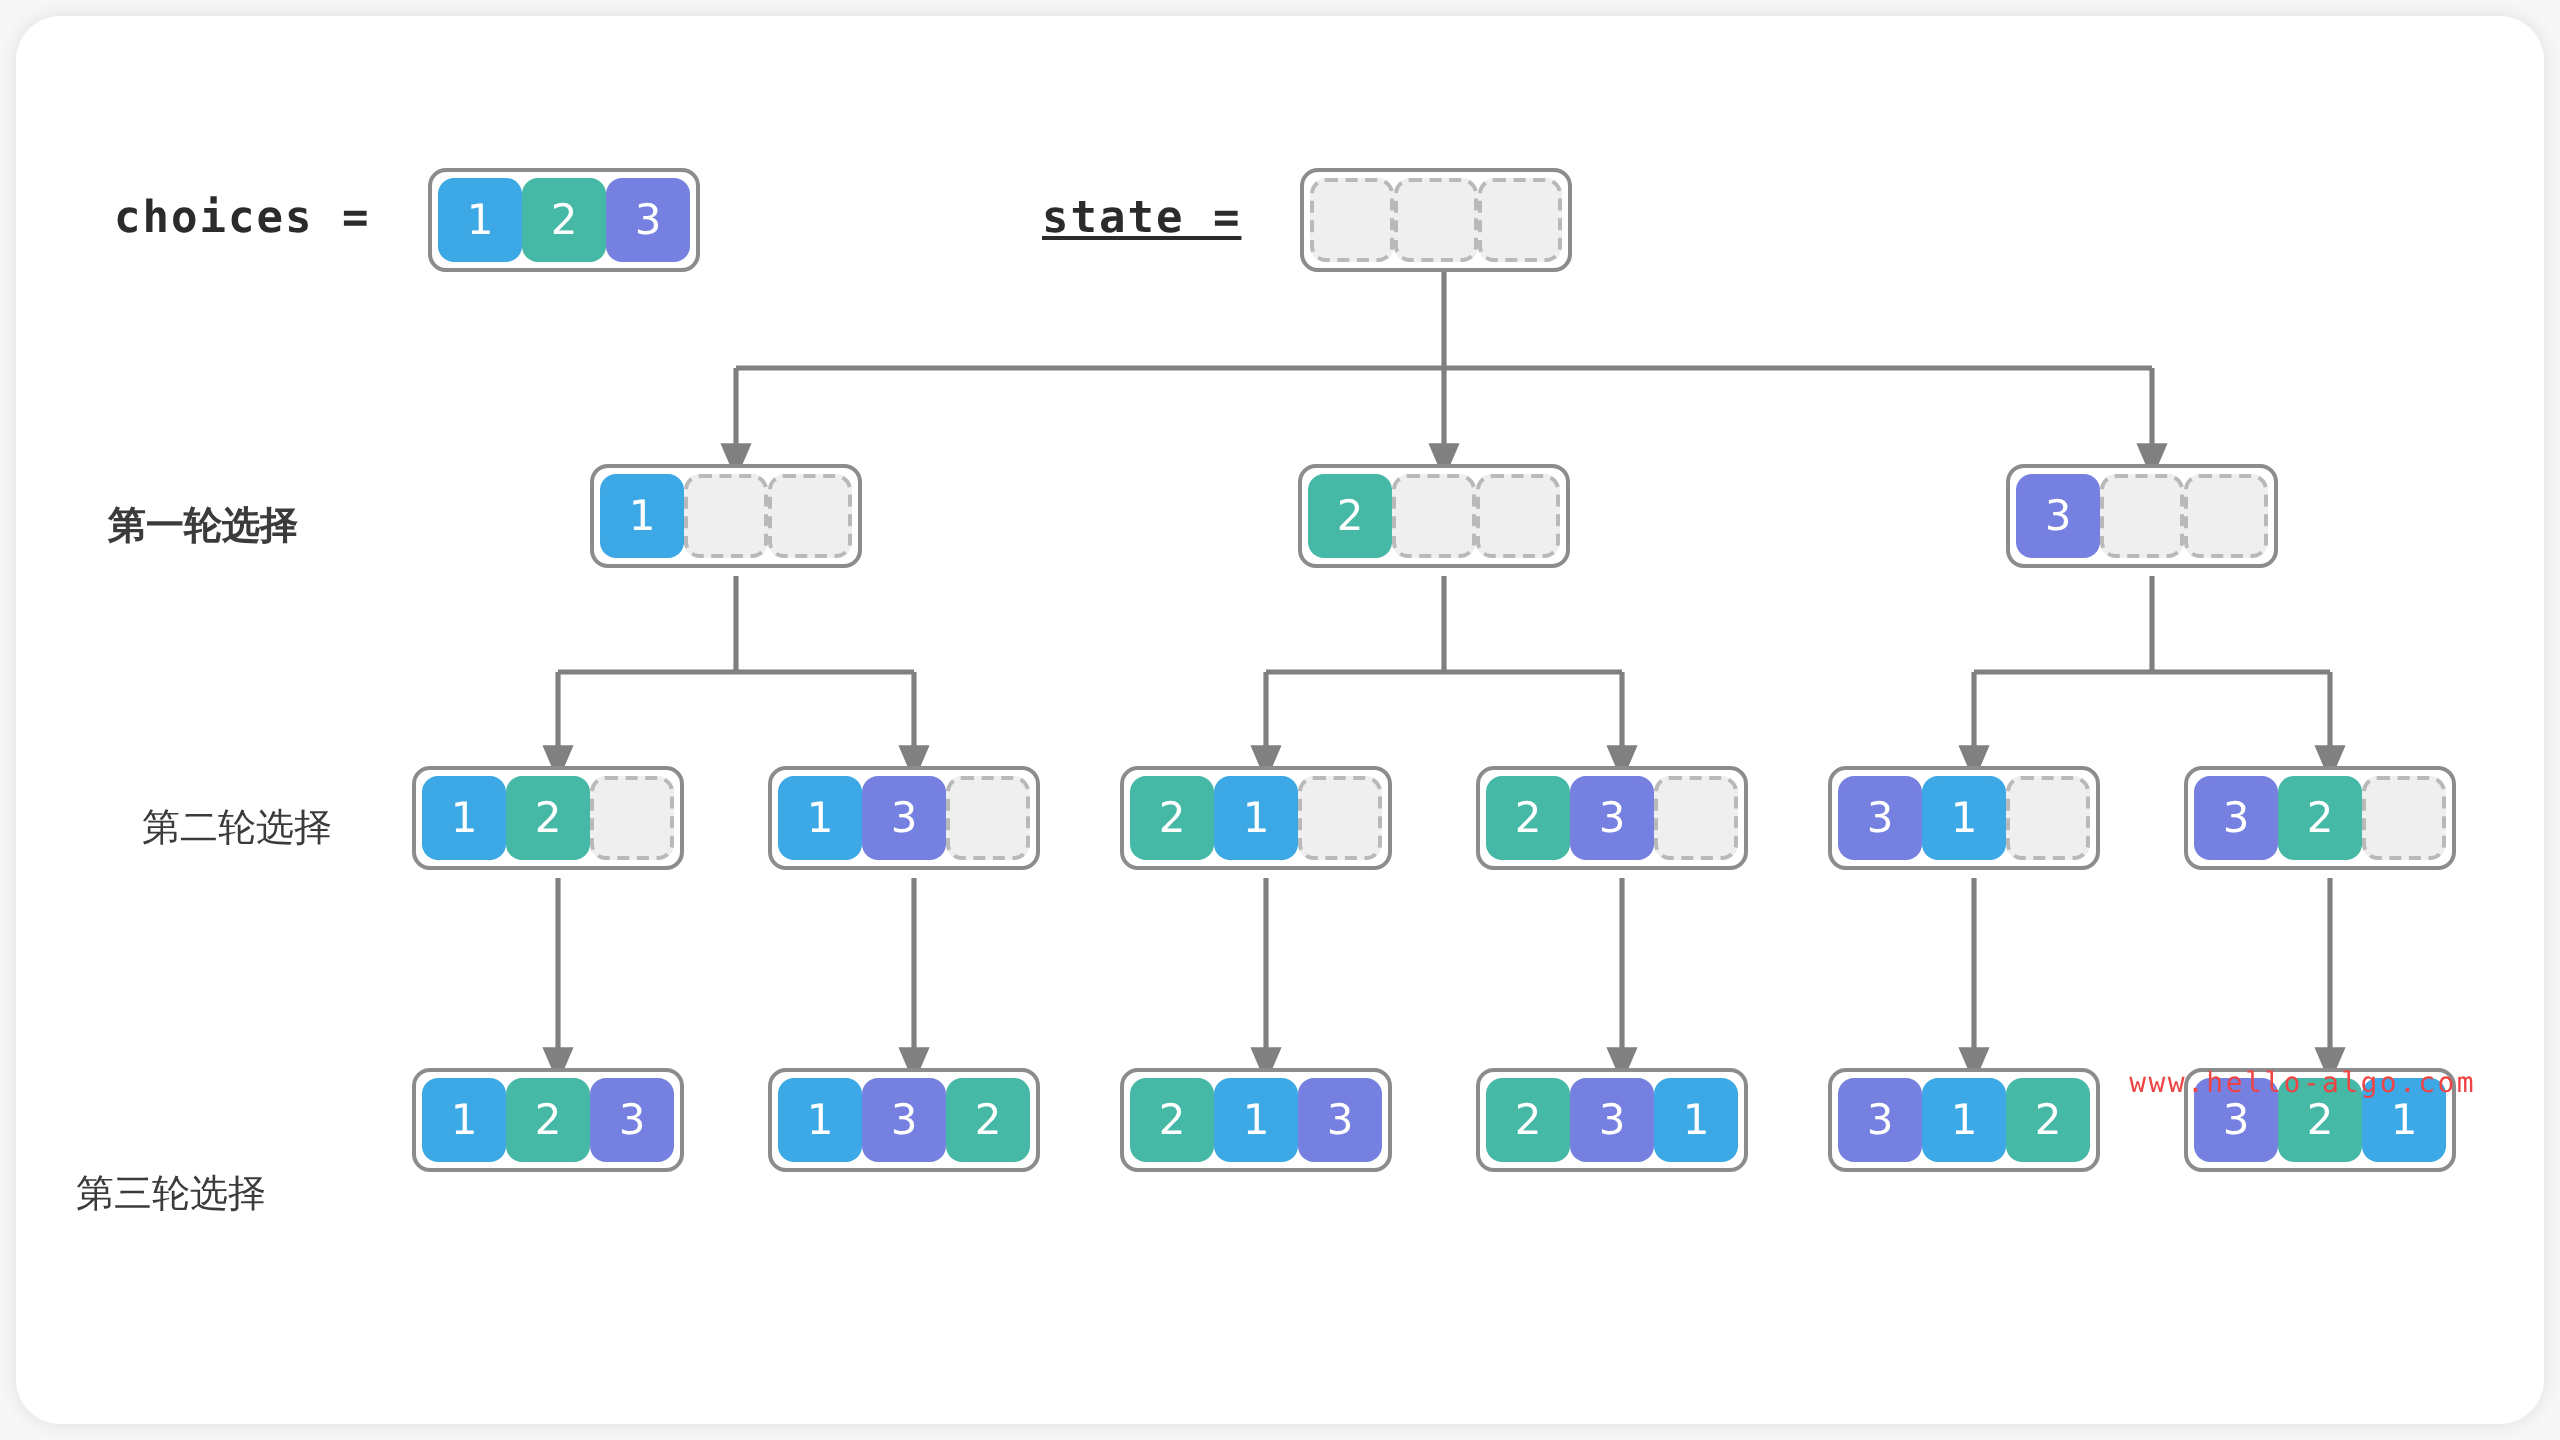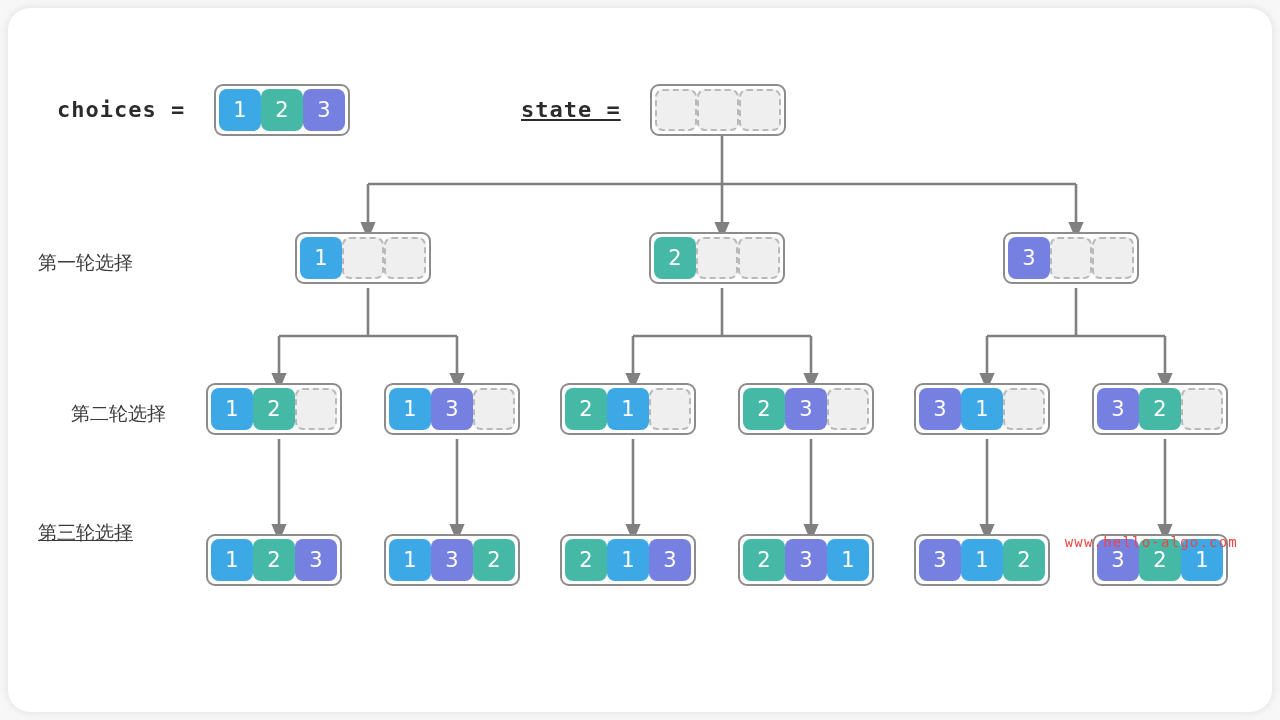--- a/index.html
+++ b/index.html
@@ -159,23 +159,23 @@
       <div class="cell v3">3</div>
     </div>
 
   <div class="mono-label" style="left:521px; top:97px;text-decoration:underline;">state =</div>
   <div class="group" id="grp-state" style="left:650px; top:84px;">
       <div class="cell empty"></div>
       <div class="cell empty"></div>
       <div class="cell empty"></div>
     </div>
 
-  <div class="row-label" style="left:38px; top:250px;">第一轮选择</div>
+  <div class="row-label" style="left:54px; top:250px;font-weight:bold;">第一轮选择</div>
   <div class="row-label" style="left:38px; top:401px;margin-left:33px;">第二轮选择</div>
-  <div class="row-label" style="left:38px; top:520px;text-decoration:underline;">第三轮选择</div>
+  <div class="row-label" style="left:38px; top:584px;">第三轮选择</div>
 
   <div id="nodes">
       <div class="group" style="left: 295px; top: 232px;">
         <div class="cell v1">1</div>
         <div class="cell empty"></div>
         <div class="cell empty"></div>
       </div>
       <div class="group" style="left: 649px; top: 232px;">
         <div class="cell v2">2</div>
         <div class="cell empty"></div>

